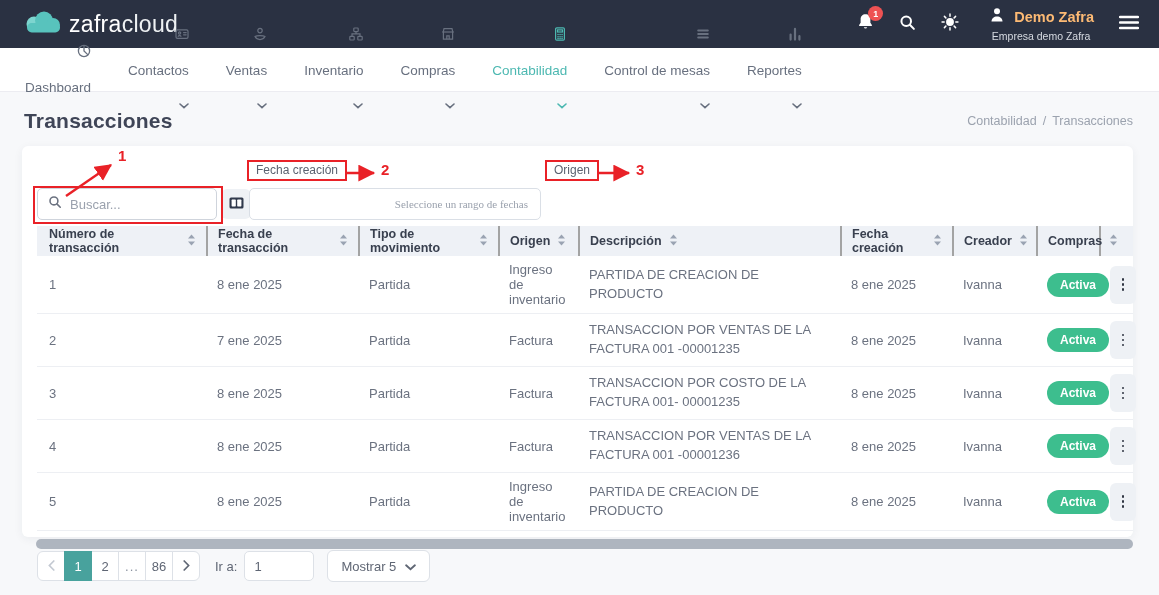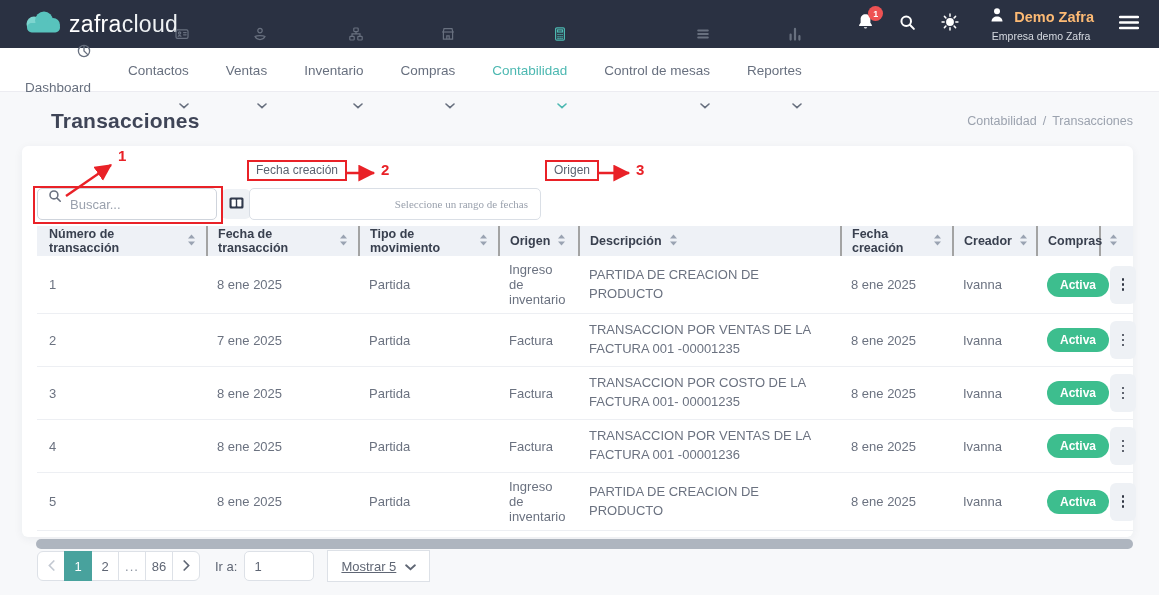--- a/index.html
+++ b/index.html
@@ -19,42 +19,42 @@
   .user-name { color:#fdba74; font-weight:bold; font-size:14.5px; }
   .user-company { color:#d6dae1; font-size:10.5px; margin-top:2px; }
 
   
   .menubar { height:44px; background:#fff; border-bottom:1px solid #ececf1; display:flex; align-items:center; gap:37px; padding:0 25px; }
   .nav-item { display:flex; align-items:flex-end; gap:19px; font-size:13.5px; color:#68707f; cursor:pointer; white-space:nowrap;flex-direction:column; }
   .nav-item.active { color:#4cb8b1; }
   .nav-item svg { flex:0 0 auto; }
 
   
-  .page-head { display:flex; justify-content:space-between; align-items:center; padding:17px 26px 13px 24px;margin-left:27px; }
+  .page-head { display:flex; justify-content:space-between; align-items:center; padding:17px 26px 13px 24px; }
   .page-title { font-size:21px; font-weight:bold; color:#3f4557; letter-spacing:.2px; }
   .breadcrumb { font-size:12.5px; color:#9ba2ae; display:flex; gap:6px; }
   .breadcrumb .crumb { cursor:pointer; }
 
   
   .panel { position:relative; margin-left:22px; width:1111px; height:391px; background:#fff; border-radius:6px; box-shadow:0 2px 10px rgba(40,50,70,.06); padding:15px; }
 
   
   .ann-svg { position:absolute; left:0; top:0; width:100%; height:100%; z-index:3; pointer-events:none; }
   .ann-rect { position:absolute; left:11px; top:40px; width:190px; height:38px; border:2px solid #e92127; z-index:4; pointer-events:none; }
   .ann-label { position:absolute; border:2px solid #e92127; font-size:12px; color:#5b6270; padding:1px 7px 2px; z-index:4; background:#fff; }
   .ann-label.fecha { left:225px; top:14px; }
   .ann-label.origen { left:523px; top:14px; }
   .ann-num { position:absolute; color:#e92127; font-size:15px; font-weight:bold; z-index:4; }
   .ann-num.n1 { left:96px; top:1px; }
   .ann-num.n2 { left:359px; top:15px; }
   .ann-num.n3 { left:614px; top:15px; }
 
   
   .filters { position:relative; margin-top:27px; height:32px; }
-  .search-box { position:absolute; left:0; top:0; width:180px; height:32px; border:1px solid #cfd4dc; border-radius:5px; display:flex; gap:8px; padding:0 10px; background:#fff; }
+  .search-box { position:absolute; left:0; top:0; width:180px; height:32px; border:1px solid #cfd4dc; border-radius:5px; display:flex; align-items:center; gap:8px; padding:0 10px; background:#fff; }
   .search-box input { border:none; outline:none; width:100%; font-size:13px; color:#555c69; font-family:"Liberation Sans", sans-serif; }
   .search-box input::placeholder, .date-box input::placeholder { color:#9aa1ad; }
   .col-btn { position:absolute; left:184px; top:1px; width:30px; height:30px; background:#eef1f5; border-radius:6px; display:flex; align-items:center; justify-content:center; cursor:pointer; }
   .date-box { position:absolute; left:212px; top:0; width:292px; height:32px; border:1px solid #dadfe6; border-radius:5px; display:flex; align-items:center; padding:0 12px; background:#fff; }
   .date-box input { border:none; outline:none; width:100%; font-size:11px; color:#555c69; font-family:Liberation Serif, serif;text-align:right; }
   .origin-select { position:absolute; left:514px; top:0; width:219px; height:32px; border:1px solid #dadfe6; border-radius:5px; display:flex; align-items:center; justify-content:space-between; padding:0 12px; font-size:13px; color:#555c69; cursor:pointer; background:#fff; }
   .select-right { display:flex; align-items:center; gap:9px; }
   .select-divider { width:1px; height:17px; background:#e2e6ec; }
 
   
@@ -76,21 +76,21 @@
   
   .pagination { display:flex; align-items:center; margin:13px 0 0 37px; }
   .page-group { display:flex; }
   .page-btn { min-width:28px; height:30px; border:1px solid #dde1e7; background:#fff; display:flex; align-items:center; justify-content:center; font-size:13px; color:#5f6674; margin-left:-1px; cursor:pointer; padding:0 4px; }
   .page-btn:first-child { border-radius:6px 0 0 6px; margin-left:0; }
   .page-btn:last-child { border-radius:0 6px 6px 0; }
   .page-btn.active { background:#48a29d; border-color:#48a29d; color:#fff; z-index:1; }
   .page-btn.ellipsis { color:#8b93a0; letter-spacing:1px; }
   .goto-label { margin-left:15px; font-size:13px; color:#5f6674; }
   .goto-input { margin-left:7px; width:70px; height:30px; border:1px solid #dde1e7; border-radius:5px; padding:0 9px; font-size:13px; color:#5f6674; outline:none; font-family:"Liberation Sans", sans-serif; }
-  .show-btn { margin-left:13px; height:32px; border:1px solid #dde1e7; border-radius:0; background:#fff; display:flex; align-items:center; gap:9px; padding:0 13px; font-size:13px; color:#5f6674; cursor:pointer;text-decoration:underline; }
+  .show-btn { margin-left:13px; height:32px; border:1px solid #dde1e7; border-radius:6px; background:#fff; display:flex; align-items:center; gap:9px; padding:0 13px; font-size:13px; color:#5f6674; cursor:pointer; }
 </style>
 </head>
 <body>
 
 <header class="topbar">
   <div class="brand">
     <span>
       <svg width="38" height="22" viewBox="0 0 38 22">
         <circle cx="10" cy="13" r="7.5" fill="#7dd5cf"></circle>
         <circle cx="20" cy="9.5" r="9" fill="#58c3bd"></circle>

